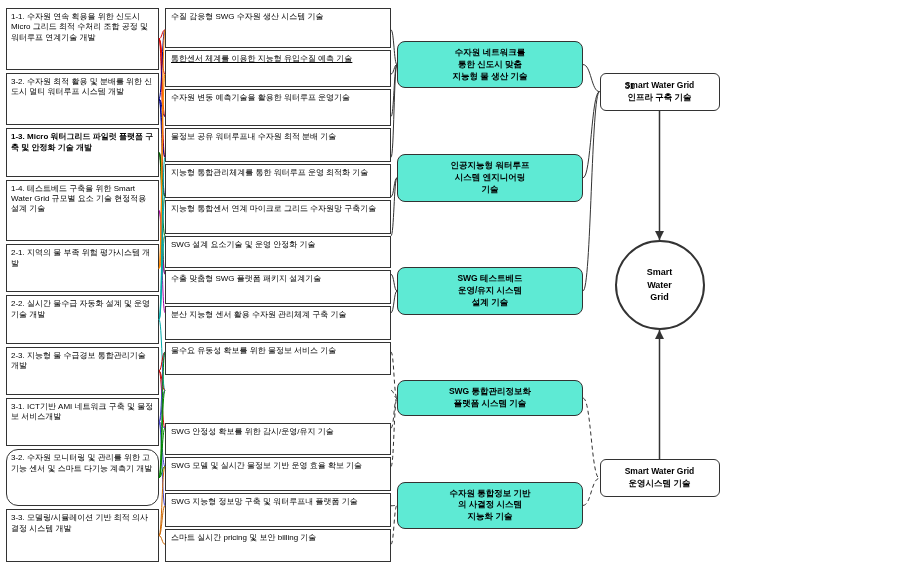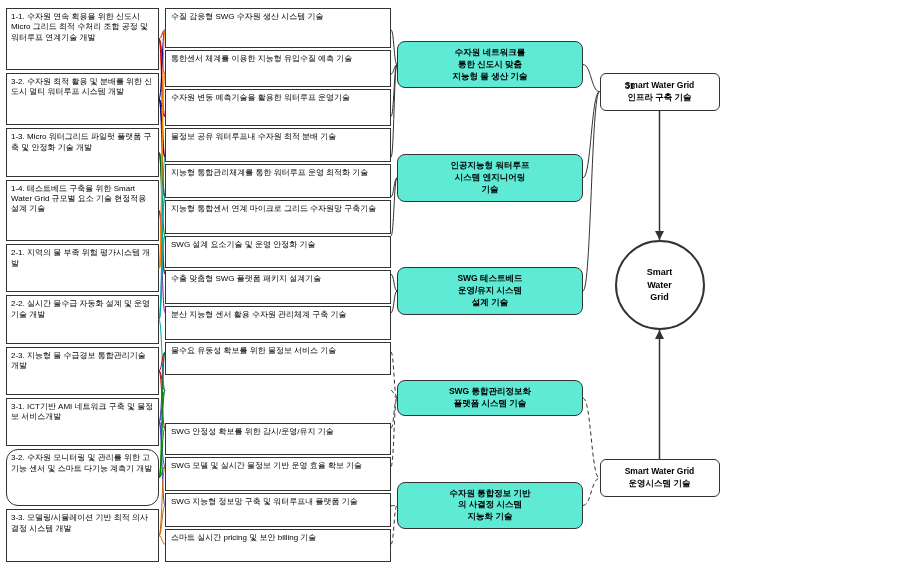--- a/index.html
+++ b/index.html
@@ -145,21 +145,21 @@
   <div class="cols-wrapper">
 
     <div class="left-col" id="leftCol">
       <div class="left-box" id="lb0" style="flex:1.2;">
         <span style="white-space:pre-line;font-size:8px;">1-1. 수자원 연속 획용을 위한 신도시 Micro 그리드 최적 수처리 조합 공정 및 워터루프 연계기술 개발</span>
       </div>
       <div class="left-box" id="lb1" style="flex:1.0;">
         <span style="white-space:pre-line;font-size:8px;">3-2. 수자원 최적 활용 및 분배를 위한 신도시 멀티 워터루프 시스템 개발</span>
       </div>
       <div class="left-box" id="lb2" style="flex:0.9;">
-        <span style="white-space:pre-line;font-size:8px;">1-3. Micro 워터그리드 파일럿 플랫폼 구축 및 안정화 기술 개발</span>
+        <span style="white-space:pre-line;font-size:8px;font-weight:bold;">1-3. Micro 워터그리드 파일럿 플랫폼 구축 및 안정화 기술 개발</span>
       </div>
       <div class="left-box" id="lb3" style="flex:1.2;">
         <span style="white-space:pre-line;font-size:8px;">1-4. 테스트베드 구축을 위한 Smart Water Grid 규모별 요소 기술 현정적용설계 기술</span>
       </div>
       <div class="left-box" id="lb4" style="flex:0.9;">
         <span style="white-space:pre-line;font-size:8px;">2-1. 지역의 물 부족 위험 평가시스템 개발</span>
       </div>
       <div class="left-box" id="lb5" style="flex:0.9;">
         <span style="white-space:pre-line;font-size:8px;">2-2. 실시간 물수급 자동화 설계 및 운영 기술 개발</span>
       </div>
@@ -174,21 +174,21 @@
       </div>
       <div class="left-box" id="lb9" style="flex:1.0;">
         <span style="white-space:pre-line;font-size:8px;">3-3. 모델링/시뮬레이션 기반 최적 의사 결정 시스템 개발</span>
       </div>
     </div>
 
     <div class="mid-col" id="midCol">
       <div class="mid-box" id="mb0" style="flex:1.1;">
         <span style="white-space:pre-line;">수질 감응형 SWG 수자원 생산 시스템 기술</span>
       </div>
-      <div class="mid-box" id="mb1" style="flex:1.0;">
+      <div class="mid-box" id="mb1" style="flex:1.0;text-decoration:underline;">
         <span style="white-space:pre-line;">통한센서 체계를 이용한 지능형 유입수질 예측 기술</span>
       </div>
       <div class="mid-box" id="mb2" style="flex:1.0;">
         <span style="white-space:pre-line;">수자원 변동 예측기술을 활용한 워터루프 운영기술</span>
       </div>
       <div class="mid-box" id="mb3" style="flex:0.9;">
         <span style="white-space:pre-line;">물정보 공유 워터루프내 수자원 최적 분배 기술</span>
       </div>
       <div class="mid-box" id="mb5" style="flex:0.9;">
         <span style="white-space:pre-line;">지능형 통합관리체계를 통한 워터루프 운영 최적화 기술</span>

